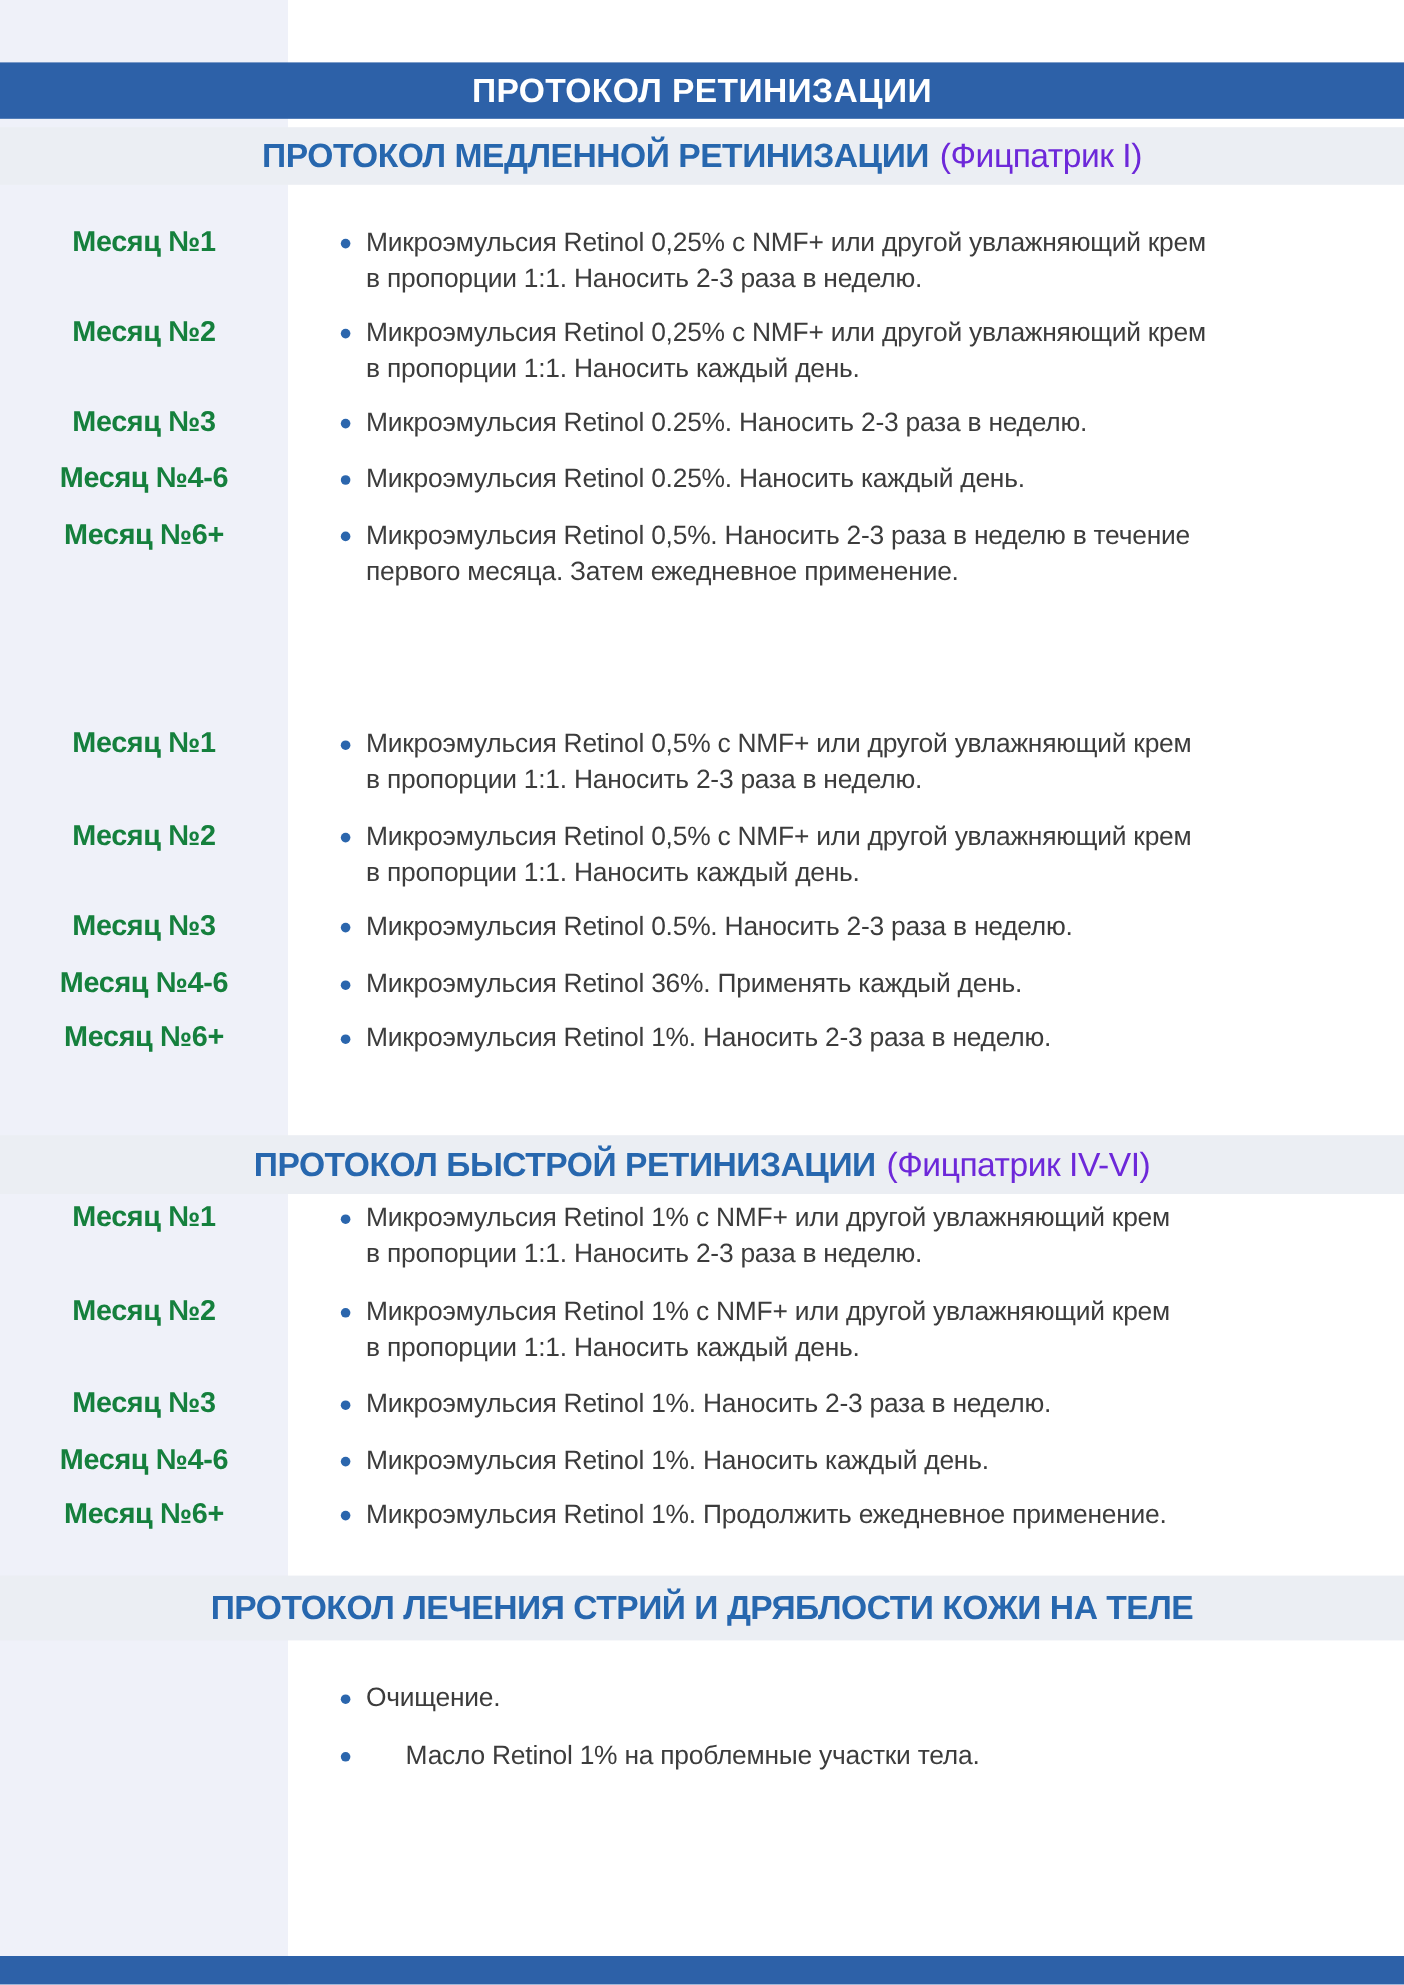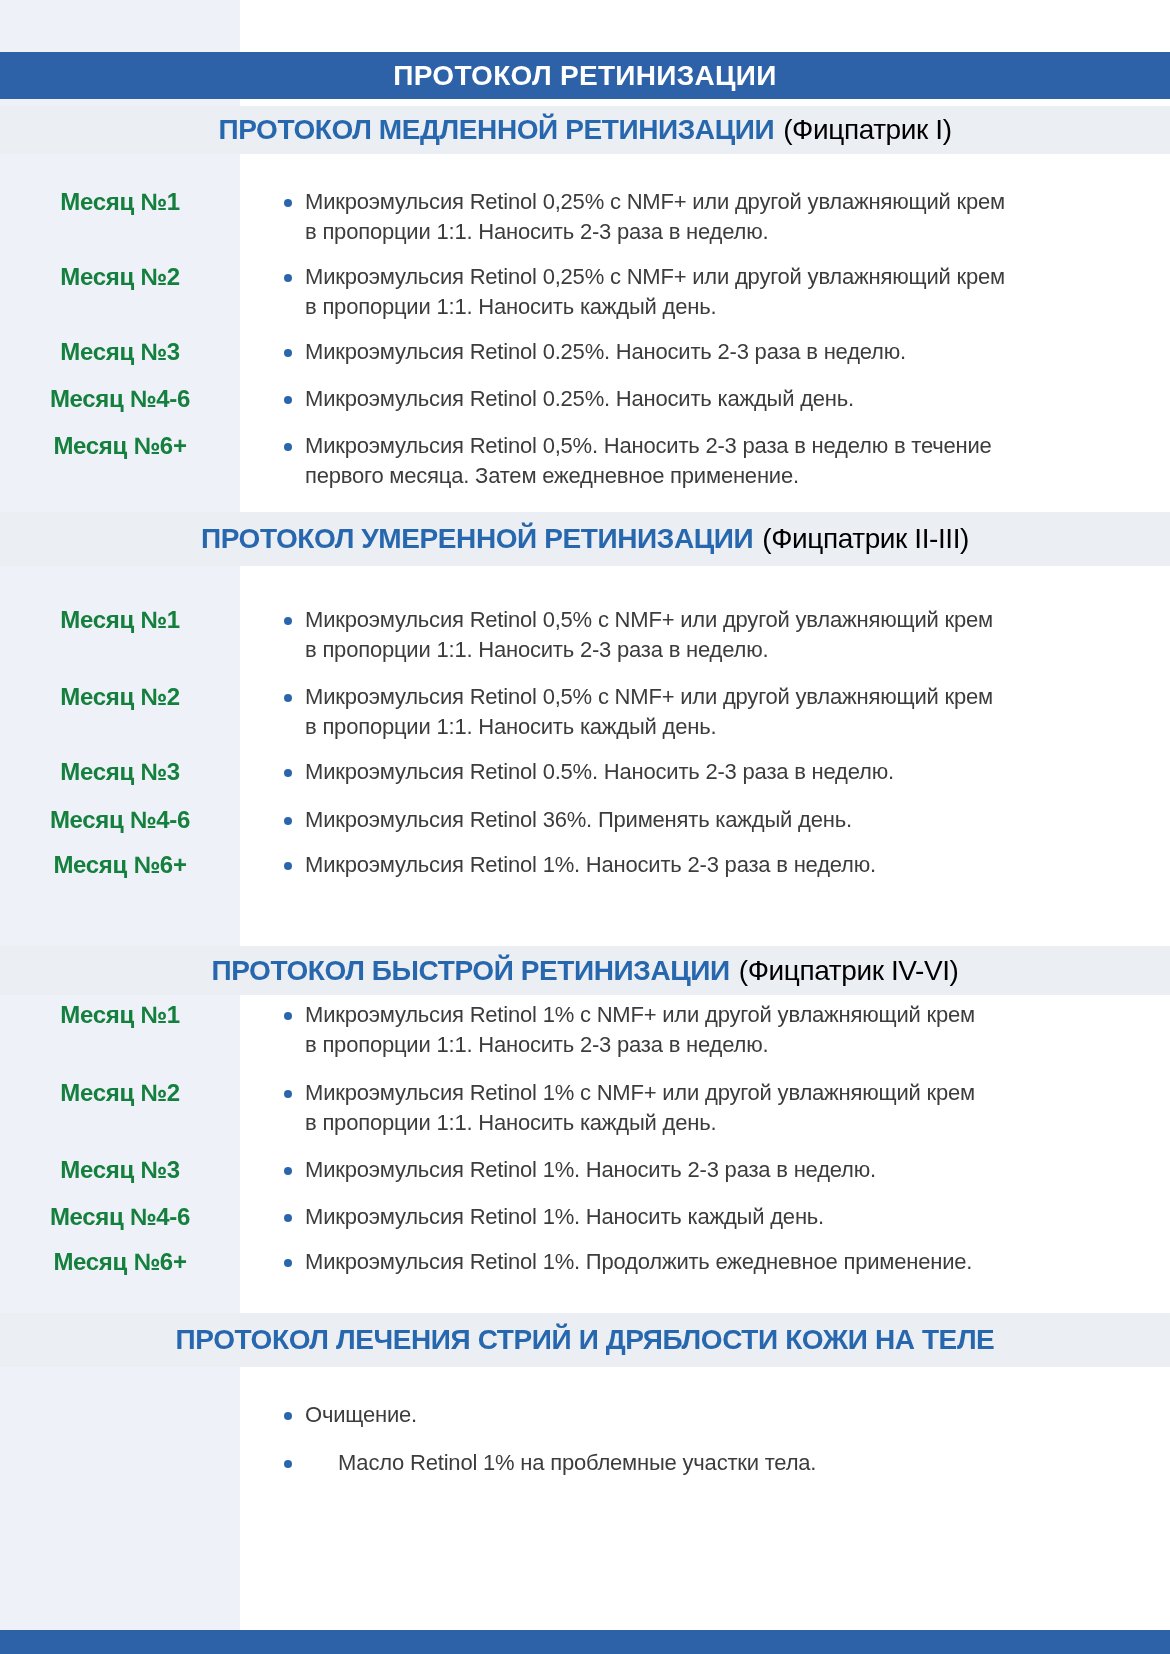--- a/index.html
+++ b/index.html
@@ -18,21 +18,21 @@
     color:#ffffff;font-size:28px;font-weight:bold;letter-spacing:0.3px;
   }
   .band{
     position:absolute;left:0;width:1170px;background:#ebeef3;
     display:flex;align-items:center;justify-content:center;white-space:pre;
   }
   .band .band-title{
     color:#2767ae;font-size:28px;font-weight:bold;letter-spacing:-0.4px;
   }
   .band .band-subtitle{
-    color:#000000;font-size:28px;font-weight:400;letter-spacing:-0.4px;margin-left:9px;
+    color:#6d28d9;font-size:28px;font-weight:400;letter-spacing:-0.4px;margin-left:9px;
   }
   .row{
     position:absolute;left:0;width:1170px;
   }
   .row-label{
     position:absolute;left:0;top:0;width:240px;text-align:center;
     color:#15803d;font-size:24px;font-weight:bold;line-height:30px;letter-spacing:-0.3px;
   }
   .bullet{
     position:absolute;left:284px;top:12px;width:8px;height:8px;border-radius:50%;
@@ -85,24 +85,20 @@
     <span class="bullet"></span>
     <div class="row-text">Микроэмульсия Retinol 0.25%. Наносить каждый день.</div>
   </div>
   <div class="row" style="top:431px;">
     <div class="row-label">Месяц №6+</div>
     <span class="bullet"></span>
     <div class="row-text">Микроэмульсия Retinol 0,5%. Наносить 2-3 раза в неделю в течение
 первого месяца. Затем ежедневное применение.</div>
   </div>
 
-  <div class="band" style="top:512px;height:54px;">
-    <span class="band-title">ПРОТОКОЛ УМЕРЕННОЙ РЕТИНИЗАЦИИ</span>
-    <span class="band-subtitle">(Фицпатрик II-III)</span>
-  </div>
 
   <div class="row" style="top:605px;">
     <div class="row-label">Месяц №1</div>
     <span class="bullet"></span>
     <div class="row-text">Микроэмульсия Retinol 0,5% с NMF+ или другой увлажняющий крем
 в пропорции 1:1. Наносить 2-3 раза в неделю.</div>
   </div>
   <div class="row" style="top:682px;">
     <div class="row-label">Месяц №2</div>
     <span class="bullet"></span>

